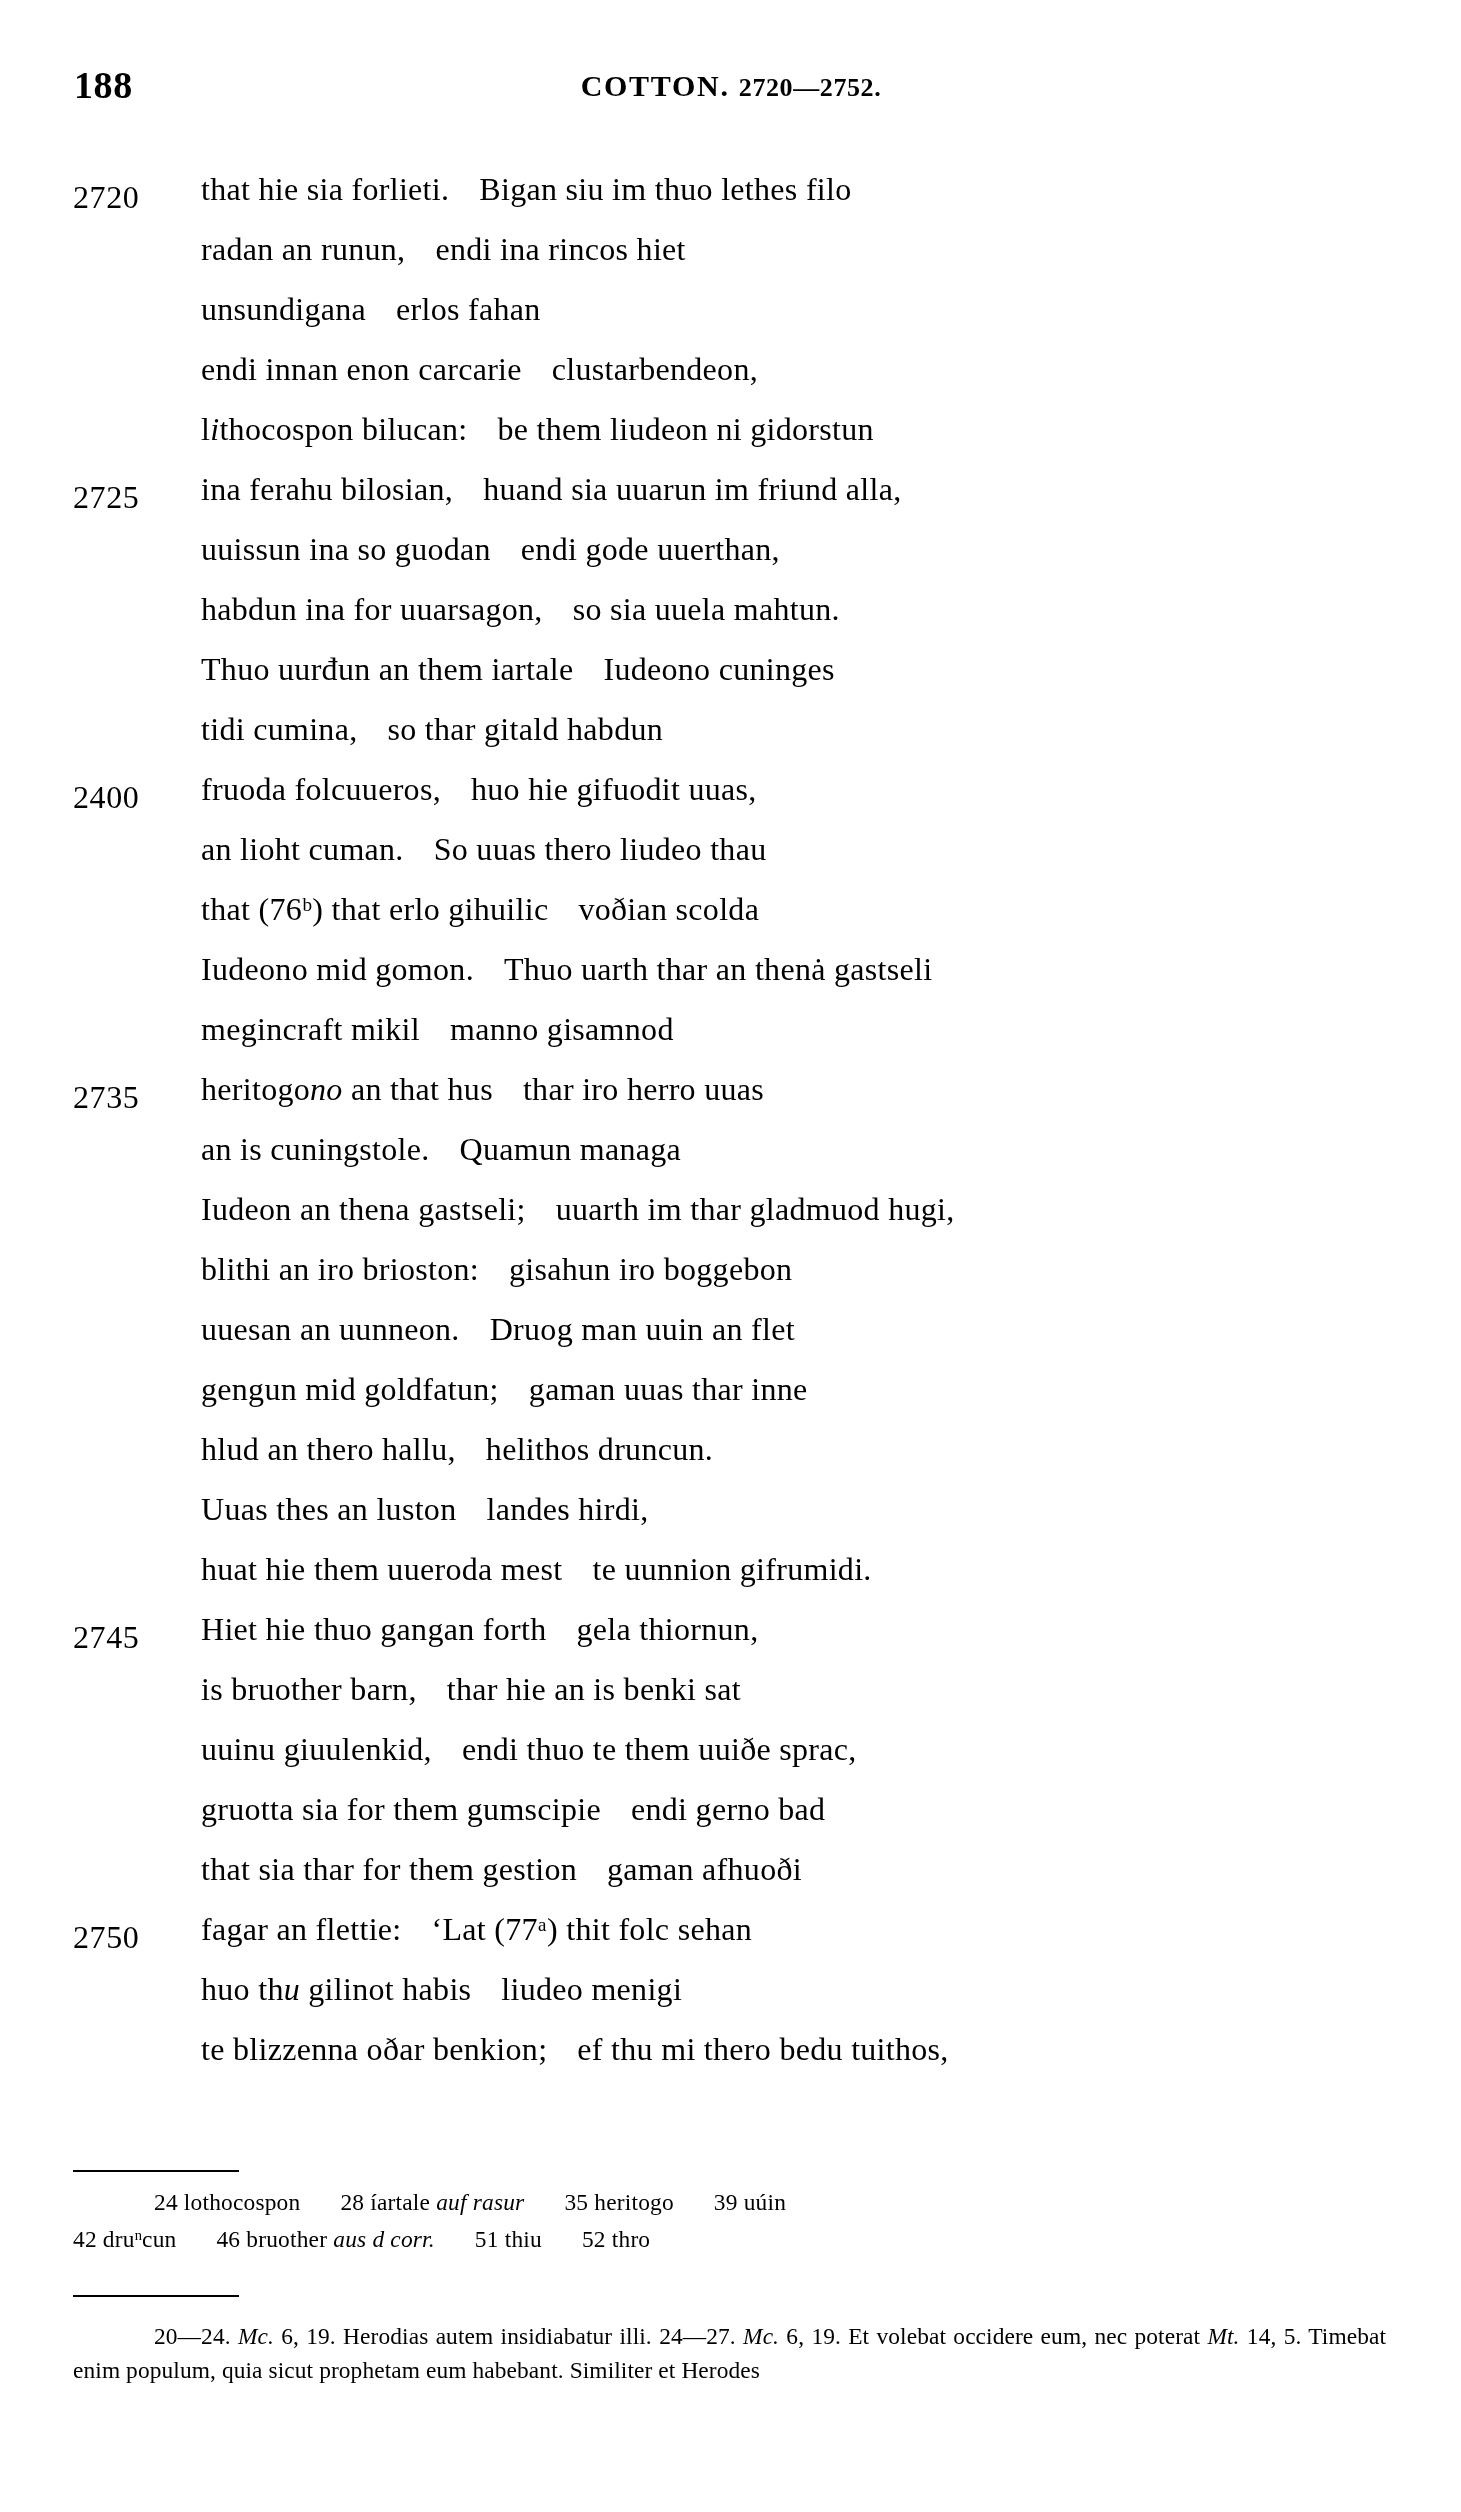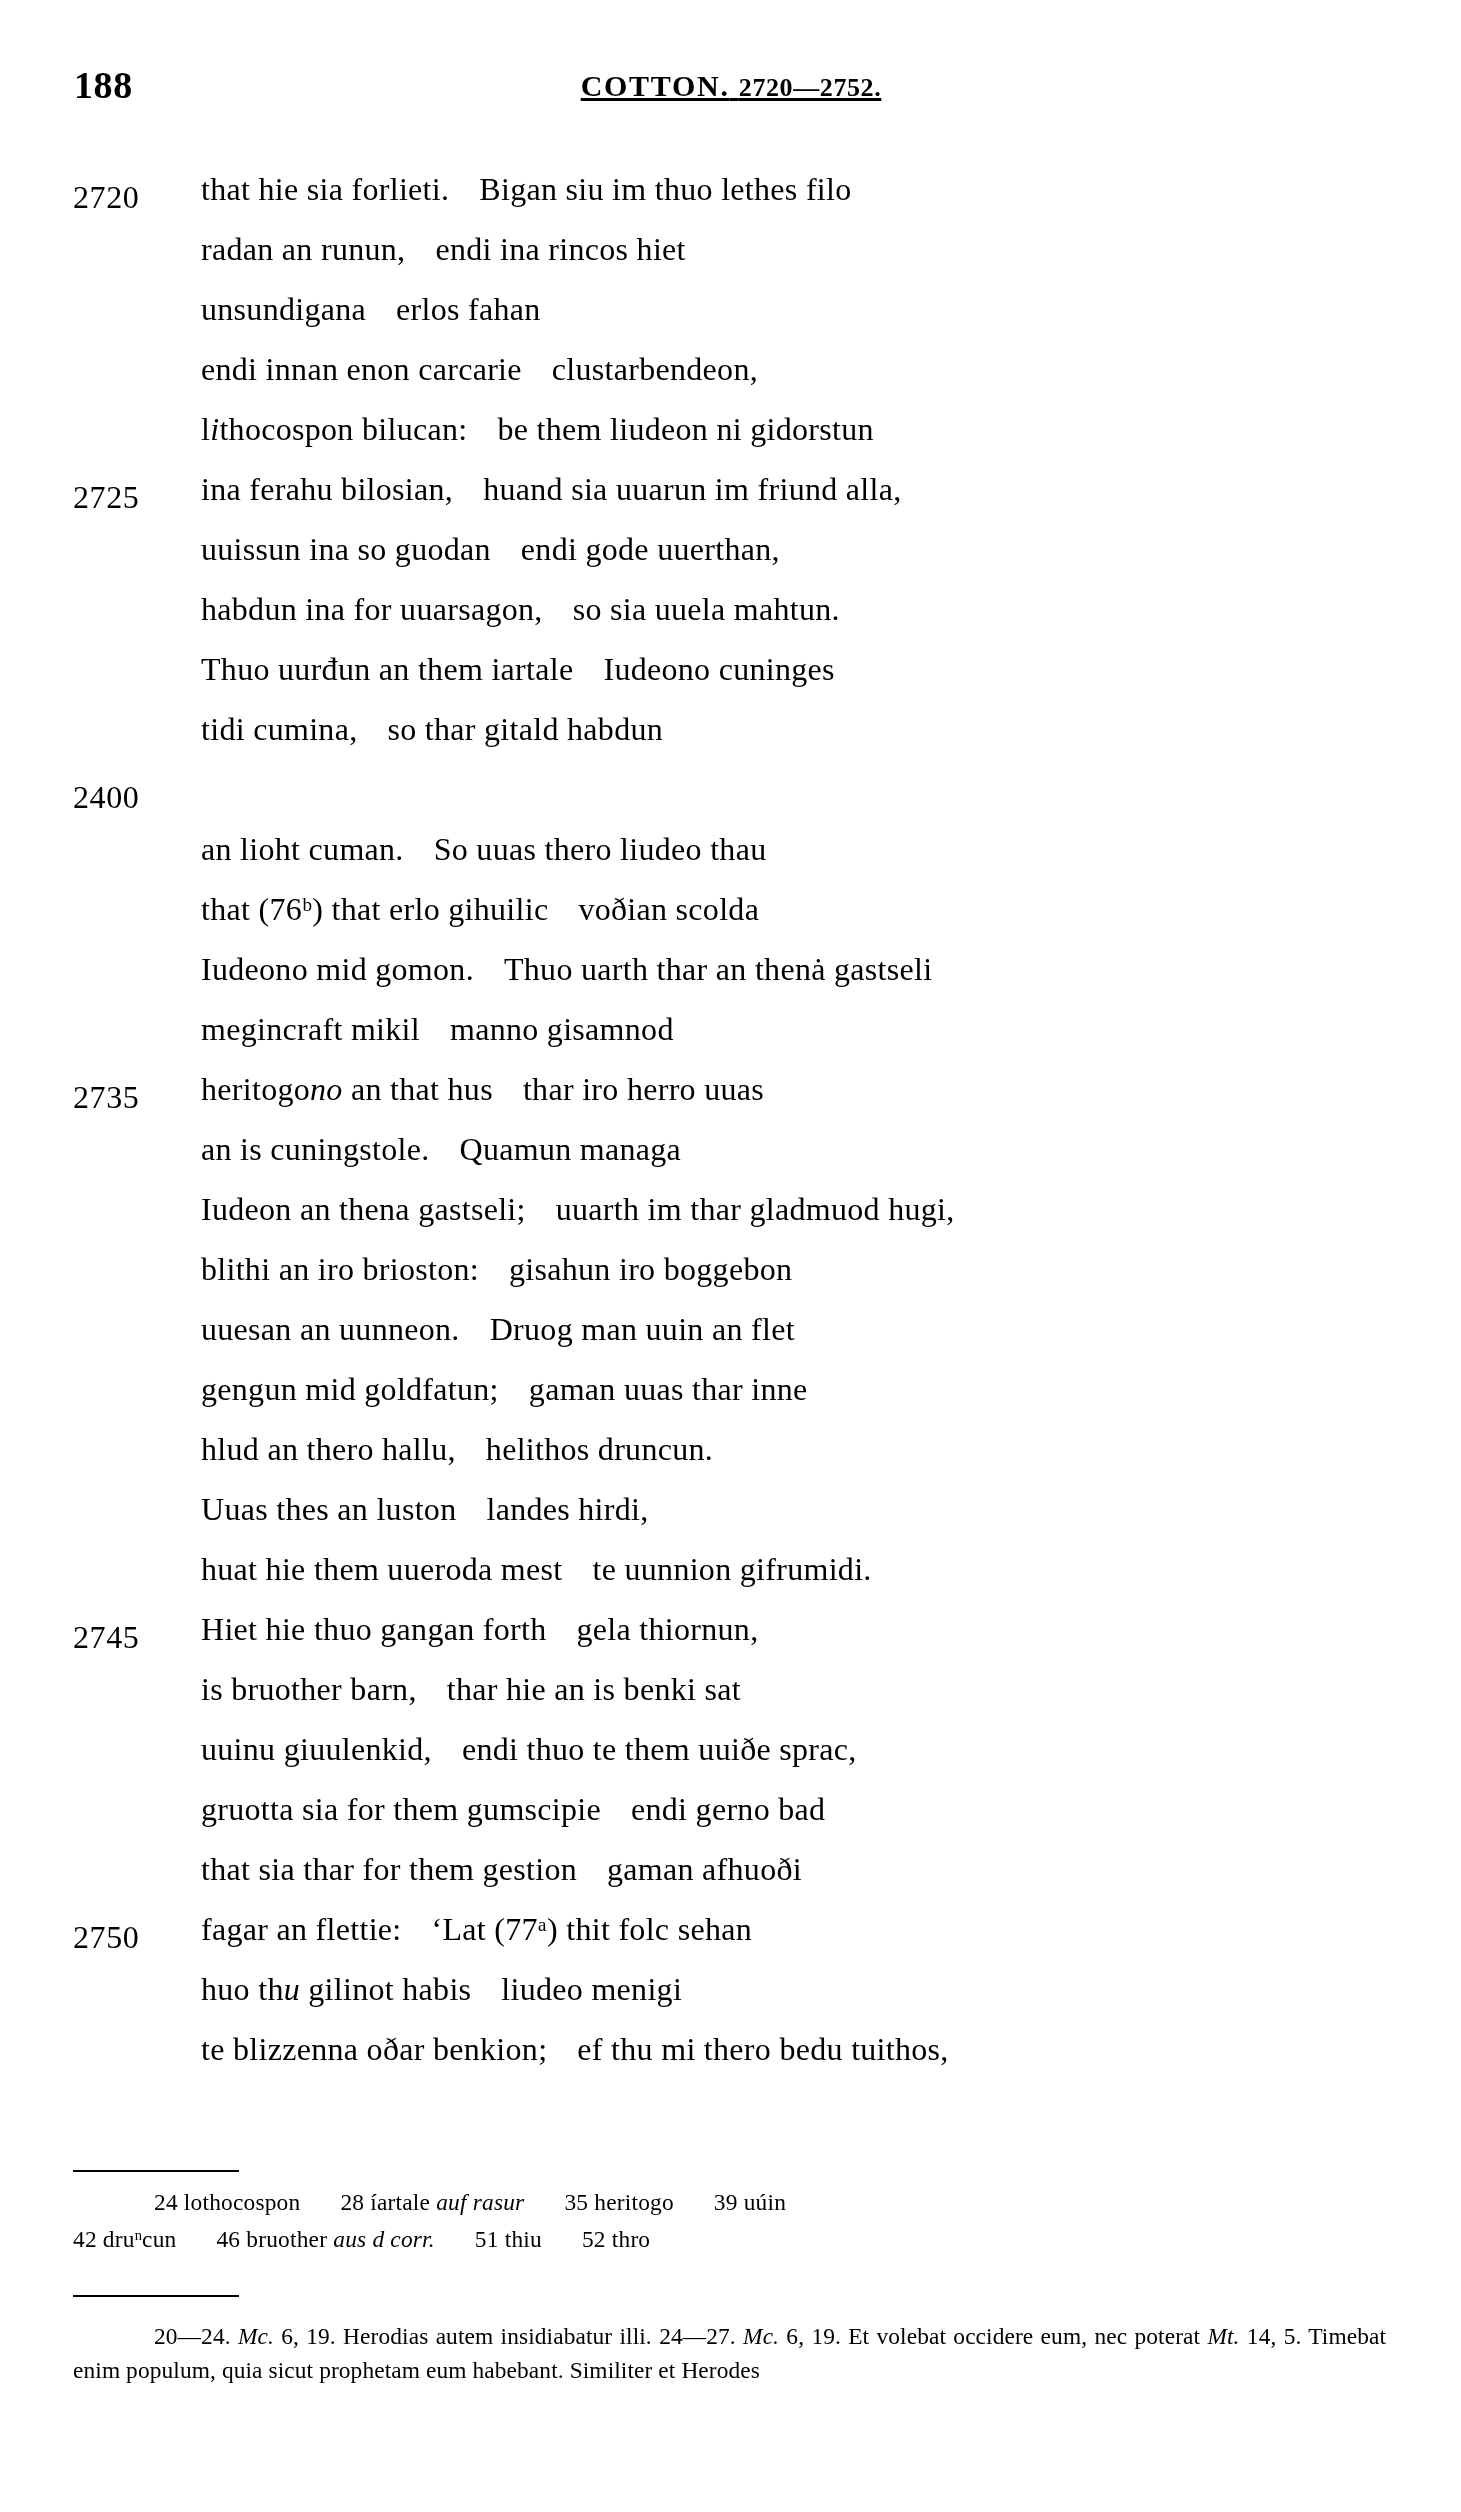--- a/index.html
+++ b/index.html
@@ -43,21 +43,20 @@
   }
   .head-title {
     position: absolute;
     left: 0;
     top: 5.7px;
     width: 1462px;
     text-align: center;
     font-size: 30px;
     font-weight: bold;
     letter-spacing: 1.7px;
-    text-decoration: underline;
   }
   .head-title .smallnum {
     font-size: 26px;
     letter-spacing: 0.6px;
   }
 
   
   .verse-block {
     position: absolute;
     top: 159px;
@@ -183,20 +182,21 @@
       <div class="verse-line">
         <span class="line-number"></span>
         <span class="line-text"><span>Thuo uurđun an them iartale</span><span class="halfline-gap"></span><span>Iudeono cuninges</span></span>
       </div>
       <div class="verse-line">
         <span class="line-number"></span>
         <span class="line-text"><span>tidi cumina,</span><span class="halfline-gap"></span><span>so thar gitald habdun</span></span>
       </div>
       <div class="verse-line">
         <span class="line-number">2400</span>
+        <span class="line-text"><span>fruoda folcuueros,</span><span class="halfline-gap"></span><span>huo hie gifuodit uuas,</span></span>
       </div>
       <div class="verse-line">
         <span class="line-number"></span>
         <span class="line-text"><span>an lioht cuman.</span><span class="halfline-gap"></span><span>So uuas thero liudeo thau</span></span>
       </div>
       <div class="verse-line">
         <span class="line-number"></span>
         <span class="line-text"><span>that (76ᵇ) that erlo gihuilic</span><span class="halfline-gap"></span><span>voðian scolda</span></span>
       </div>
       <div class="verse-line">

